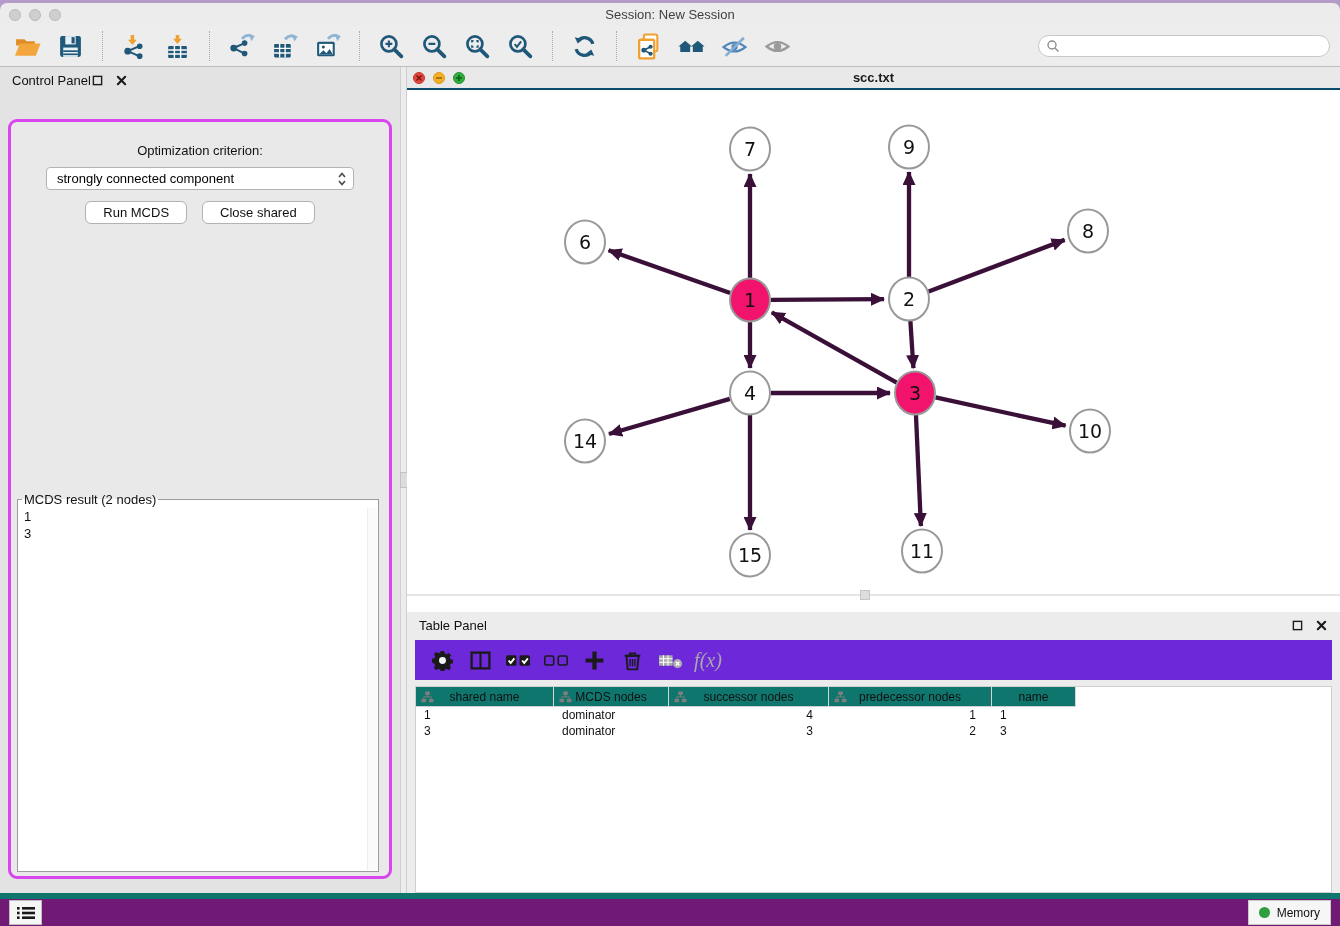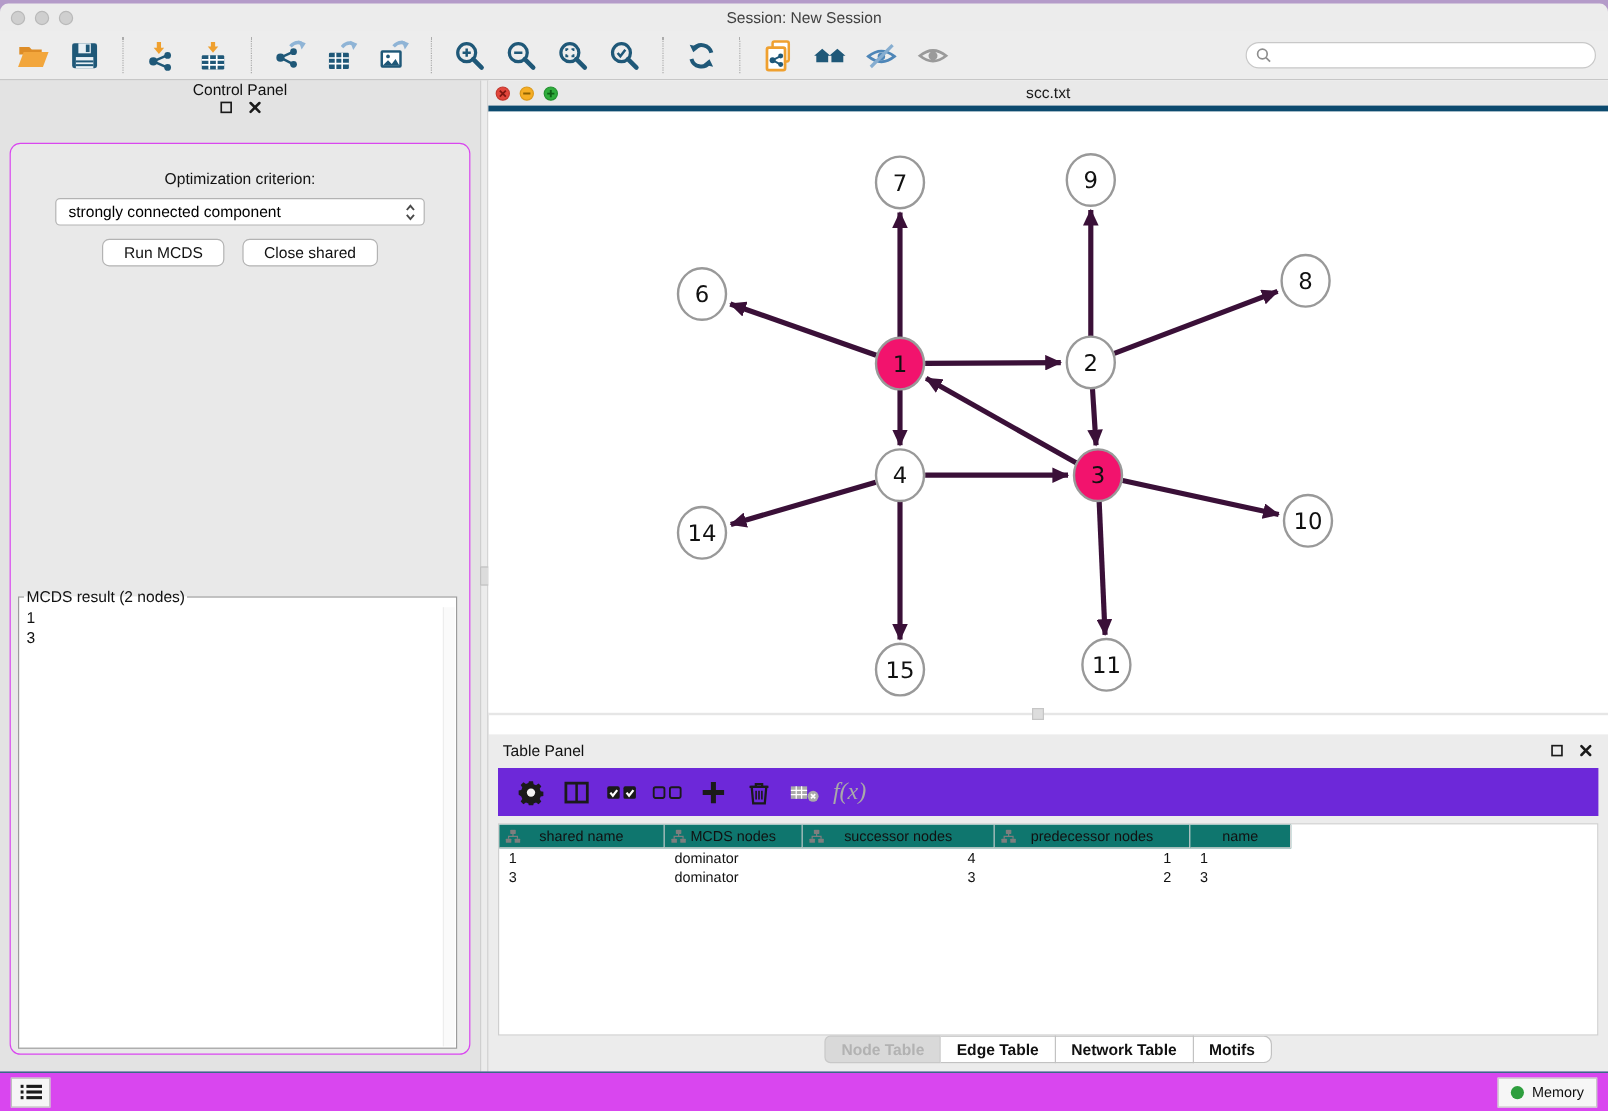--- a/index.html
+++ b/index.html
@@ -17,52 +17,52 @@
   .tb-btn{width:31px;height:31px;margin:0 6px;display:flex;align-items:center;justify-content:center;cursor:pointer;}
   .tb-btn svg{width:27px;height:27px;}
   .tb-sep{width:0;height:30px;border-left:1px dotted #ACACAC;margin:0 4px;}
   .search{position:absolute;right:10px;top:9px;width:292px;height:22px;border:1px solid #C8C8C8;
     border-radius:12px;background:#fff;display:flex;align-items:center;padding:0 7px;gap:5px;box-sizing:border-box;}
   .search input{border:none;outline:none;flex:1;font-size:12px;background:transparent;font-family:inherit;}
   
   .main{position:absolute;top:64px;bottom:33px;left:0;right:0;display:flex;}
   
   .control-panel{width:400px;background:#E3E3E3;position:relative;flex:none;}
-  .cp-header{height:26px;display:flex;align-items:center;padding:0 12px;justify-content:flex-start;flex-direction:column;}
+  .cp-header{height:26px;display:flex;align-items:center;padding:0 12px;justify-content:flex-start;}
   .panel-title{font-size:13px;color:#111;}
   .ph-icons{display:flex;gap:10px;align-items:center;}
   .ph-btn{width:14px;height:14px;display:flex;align-items:center;justify-content:center;cursor:pointer;}
   .tabs-row{display:flex;justify-content:center;height:21px;}
   .tab{background:#fff;border:1px solid #C2C2C2;border-left:none;padding:0 13px;font-size:13px;font-weight:bold;
     display:flex;align-items:center;cursor:pointer;color:#111;}
   .tab:first-child{border-left:1px solid #C2C2C2;border-radius:5px 0 0 5px;}
   .tab:last-child{border-radius:0 7px 7px 0;}
   .tab.selected{background:#D9D9D9;color:#B2B2B2;border-color:#C8C8C8;}
   .cp-body{position:absolute;top:52px;left:8px;right:8px;bottom:14px;background:#E9E9E9;
-    border:1px solid #d946ef;border-radius:9px;}
+    border:3px solid #d946ef;border-radius:9px;}
   .opt-label{margin-top:21px;text-align:center;font-size:13px;color:#111;}
   .dropdown{margin:9px auto 0;width:308px;height:23px;background:#fff;border:1px solid #B3B3B3;border-radius:4px;
     display:flex;align-items:center;padding:0 6px 0 10px;font-size:13px;box-sizing:border-box;cursor:pointer;}
   .dropdown .dd-val{flex:1;}
   .btn-row{display:flex;justify-content:center;gap:15px;margin-top:11px;}
   .btn{height:23px;padding:0 17px;background:#fff;border:1px solid #B3B3B3;border-radius:6px;font-size:13px;
     font-family:inherit;cursor:pointer;color:#111;}
   fieldset.result-box{position:absolute;left:6px;right:10px;top:370px;bottom:4px;margin:0;background:#fff;
     border:1px solid #9C9C9C;padding:0;}
   fieldset.result-box legend{font-size:13px;color:#111;padding:0 2px;margin-left:4px;}
   .result-lines{font-size:13px;line-height:17px;padding:1px 6px;white-space:pre;color:#111;}
   .result-scroll{position:absolute;right:1px;top:1px;bottom:1px;width:9px;background:#FAFAFA;border-left:1px solid #EDEDED;}
   
   .v-divider{width:7px;background:#ECECEC;border-left:1px solid #CFCFCF;border-right:1px solid #CFCFCF;
     position:relative;flex:none;box-sizing:border-box;}
   .v-handle{position:absolute;left:-1px;top:405px;width:6px;height:14px;background:#DCDCDC;border:1px solid #C2C2C2;}
   
   .right-col{flex:1;display:flex;flex-direction:column;background:#fff;min-width:0;}
   .net-window{height:527px;display:flex;flex-direction:column;flex:none;}
-  .net-titlebar{height:21px;background:#E9E9E9;border-bottom:5px solid #0c4a6e;display:flex;align-items:center;position:relative;flex:none;}
+  .net-titlebar{height:21px;background:#E9E9E9;border-bottom:2px solid #0c4a6e;display:flex;align-items:center;position:relative;flex:none;font-weight:bold;}
   .net-traffic{display:flex;gap:8px;margin-left:6px;z-index:2;}
   .light{width:12px;height:12px;border-radius:50%;display:flex;align-items:center;justify-content:center;cursor:pointer;box-sizing:border-box;}
   .light svg{width:8px;height:8px;}
   .light.red{background:#E2463C;border:1px solid #C43A30;}
   .light.yellow{background:#F6AE24;border:1px solid #DC9A1C;}
   .light.green{background:#2FAD3C;border:1px solid #259231;}
   .net-title{position:absolute;left:0;right:0;text-align:center;font-size:13px;color:#1A1A1A;}
   .net-canvas{flex:1;position:relative;background:#fff;}
   .net-canvas svg{position:absolute;left:0;top:0;}
   .h-divider{height:2px;background:#E6E6E6;position:relative;flex:none;}
@@ -77,21 +77,21 @@
   .tp-table{margin:6px 8px 0;background:#fff;border:1px solid #CFCFCF;flex:1;overflow:hidden;min-height:0;}
   .t-head{display:flex;height:20px;}
   .t-hc{background:#0f766e;border-right:1px solid #D4D4D4;border-bottom:1px solid #CFCFCF;box-sizing:border-box;
     display:flex;align-items:center;justify-content:center;font-size:12px;color:#111;position:relative;cursor:pointer;}
   .t-hc .hier{position:absolute;left:5px;top:4px;width:13px;height:12px;}
   .t-row{display:flex;height:16px;font-size:12px;color:#111;}
   .t-cell{box-sizing:border-box;overflow:hidden;white-space:nowrap;}
   
   .tp-tabs{height:23px;margin:auto auto 7px;display:flex;flex:none;}
   
-  .statusbar{position:absolute;bottom:0;left:0;right:0;height:33px;background:#d946ef;border-top:1px solid #0f766e;
+  .statusbar{position:absolute;bottom:0;left:0;right:0;height:33px;background:#701a75;border-top:6px solid #0f766e;
     display:flex;align-items:center;justify-content:space-between;padding:0 9px;box-sizing:border-box;}
   .list-btn{width:31px;height:23px;background:#F6F6F6;border:1px solid #BFBFBF;display:flex;align-items:center;justify-content:center;cursor:pointer;}
   .mem-btn{height:23px;background:#F6F6F6;border:1px solid #C9C9C9;display:flex;align-items:center;gap:7px;
     padding:0 10px;font-size:12px;color:#111;cursor:pointer;}
   .mem-dot{width:11px;height:11px;border-radius:50%;background:#2E9E3E;}
 </style>
 </head>
 <body>
 
 <div class="window">
@@ -570,26 +570,20 @@
               <div class="t-cell" style="width: 84px; text-align: left; padding: 1px 0px 0px 8px;">1</div>
             </div>
             <div class="t-row">
               <div class="t-cell" style="width: 138px; text-align: left; padding: 1px 0px 0px 8px;">3</div>
               <div class="t-cell" style="width: 115px; text-align: left; padding: 1px 0px 0px 8px;">dominator</div>
               <div class="t-cell" style="width: 160px; text-align: right; padding: 1px 16px 0px 0px;">3</div>
               <div class="t-cell" style="width: 163px; text-align: right; padding: 1px 16px 0px 0px;">2</div>
               <div class="t-cell" style="width: 84px; text-align: left; padding: 1px 0px 0px 8px;">3</div>
             </div>
           </div>
-        <div class="tp-tabs" id="bottom-tabs">
-            <div class="tab selected">Node Table</div>
-            <div class="tab">Edge Table</div>
-            <div class="tab">Network Table</div>
-            <div class="tab">Motifs</div>
-          </div>
       </div>
     </div>
   </div>
 
   <div class="statusbar">
     <span class="list-btn">
       <span style="display:flex;">
         <svg viewBox="0 0 18 14" width="18" height="14">
             <g fill="#1A1A1A">
               <rect x="0" y="1" width="2.6" height="2.6"></rect>

